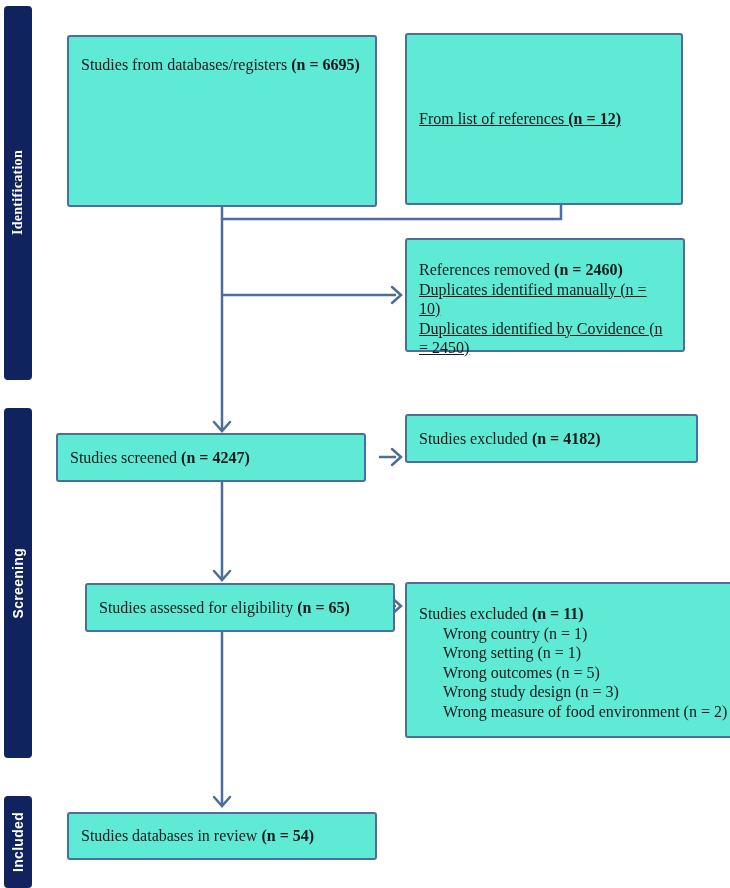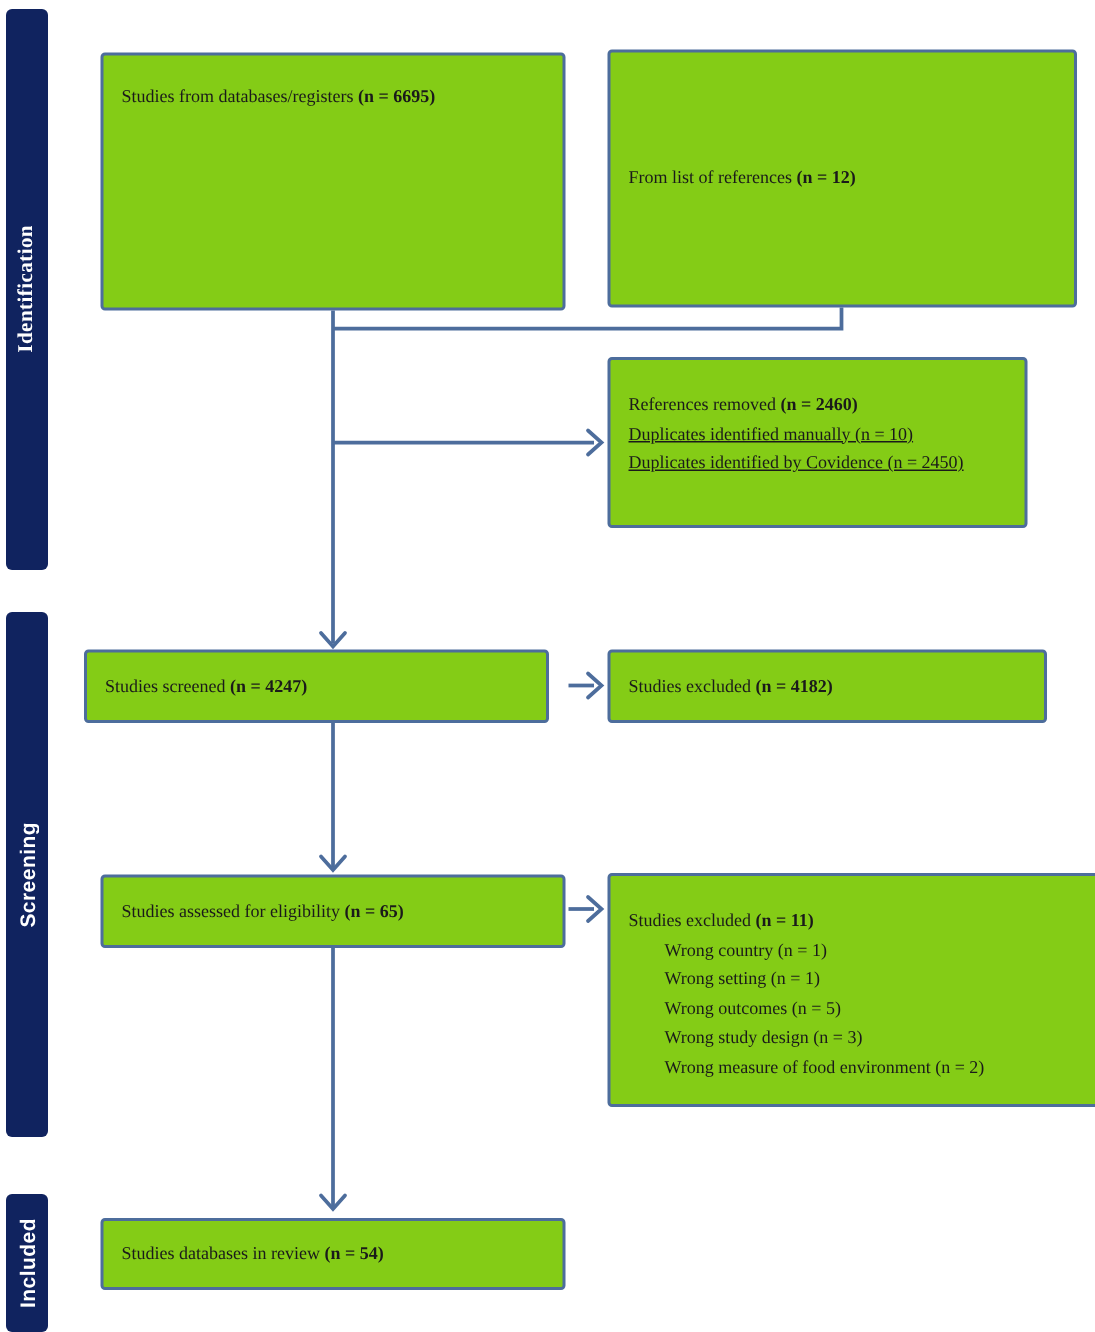--- a/index.html
+++ b/index.html
@@ -53,25 +53,25 @@
     stroke: var(--arrow, #4d6d9c);
     stroke-width: 2.5;
     fill: none;
     stroke-linecap: round;
     stroke-linejoin: miter;
   }
 
   
   .flow-box {
     position: absolute;
-    background: #84cc16;
+    background: #5eead4;
     border: 2.5px solid var(--box_border, #4d6d9c);
     border-radius: 3px;
     box-sizing: border-box;
-    font-size: 12px;
+    font-size: 16px;
     line-height: 19.5px;
   }
   .flow-box .inner { padding: 0 12px; }
   .pad-top-md .inner { padding-top: 18px; }
   .pad-top-lg .inner { padding-top: 20px; }
   .vcenter { display: flex; align-items: center; }
   .vcenter .inner { padding-top: 0; }
   .n-bold { font-weight: 700; }
   .sub-item { padding-left: 24px; }
   .flush-items .sub-item { padding-left: 0; text-decoration: underline; }
@@ -113,21 +113,21 @@
     <line class="flow-line" x1="222" y1="632" x2="222" y2="804"></line>
     <polyline class="flow-head" points="214,797 222,806 230,797"></polyline>
   </svg>
 
   <div class="flow-box pad-top-md" style="left:67px; top:35px; width:310px; height:172px;">
     <div class="inner">
       <div><span>Studies from databases/registers </span><span class="n-bold">(n = 6695)</span></div>
     </div>
   </div>
 
-  <div class="flow-box vcenter" style="left:405px; top:33px; width:313px; height:172px;">
+  <div class="flow-box vcenter" style="left:405px; top:33px; width:278px; height:172px;text-decoration:underline;">
     <div class="inner">
       <span>From list of references </span><span class="n-bold">(n = 12)</span>
     </div>
   </div>
 
   <div class="flow-box pad-top-lg flush-items" style="left:405px; top:238px; width:280px; height:114px;">
     <div class="inner">
       <div><span>References removed </span><span class="n-bold">(n = 2460)</span></div>
       <div>
           <div class="sub-item">Duplicates identified manually (n = 10)</div>
@@ -135,27 +135,27 @@
         </div>
     </div>
   </div>
 
   <div class="flow-box vcenter" style="left:56px; top:433px; width:310px; height:49px;">
     <div class="inner">
       <span>Studies screened </span><span class="n-bold">(n = 4247)</span>
     </div>
   </div>
 
-  <div class="flow-box vcenter" style="left:405px; top:433px; width:293px; height:49px;">
+  <div class="flow-box vcenter" style="left:405px; top:414px; width:293px; height:49px;">
     <div class="inner">
       <span>Studies excluded </span><span class="n-bold">(n = 4182)</span>
     </div>
   </div>
 
-  <div class="flow-box vcenter" style="left:67px; top:583px; width:310px; height:49px;">
+  <div class="flow-box vcenter" style="left:85px; top:583px; width:310px; height:49px;">
     <div class="inner">
       <span>Studies assessed for eligibility </span><span class="n-bold">(n = 65)</span>
     </div>
   </div>
 
   <div class="flow-box pad-top-lg" style="left:405px; top:582px; width:367px; height:156px;">
     <div class="inner">
       <div><span>Studies excluded </span><span class="n-bold">(n = 11)</span></div>
       <div>
           <div class="sub-item">Wrong country (n = 1)</div>

